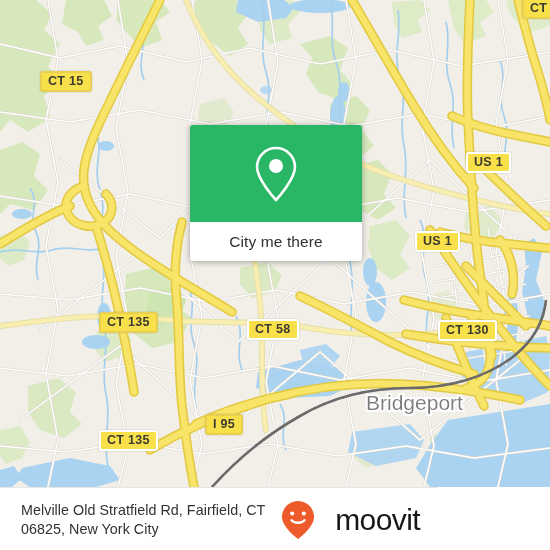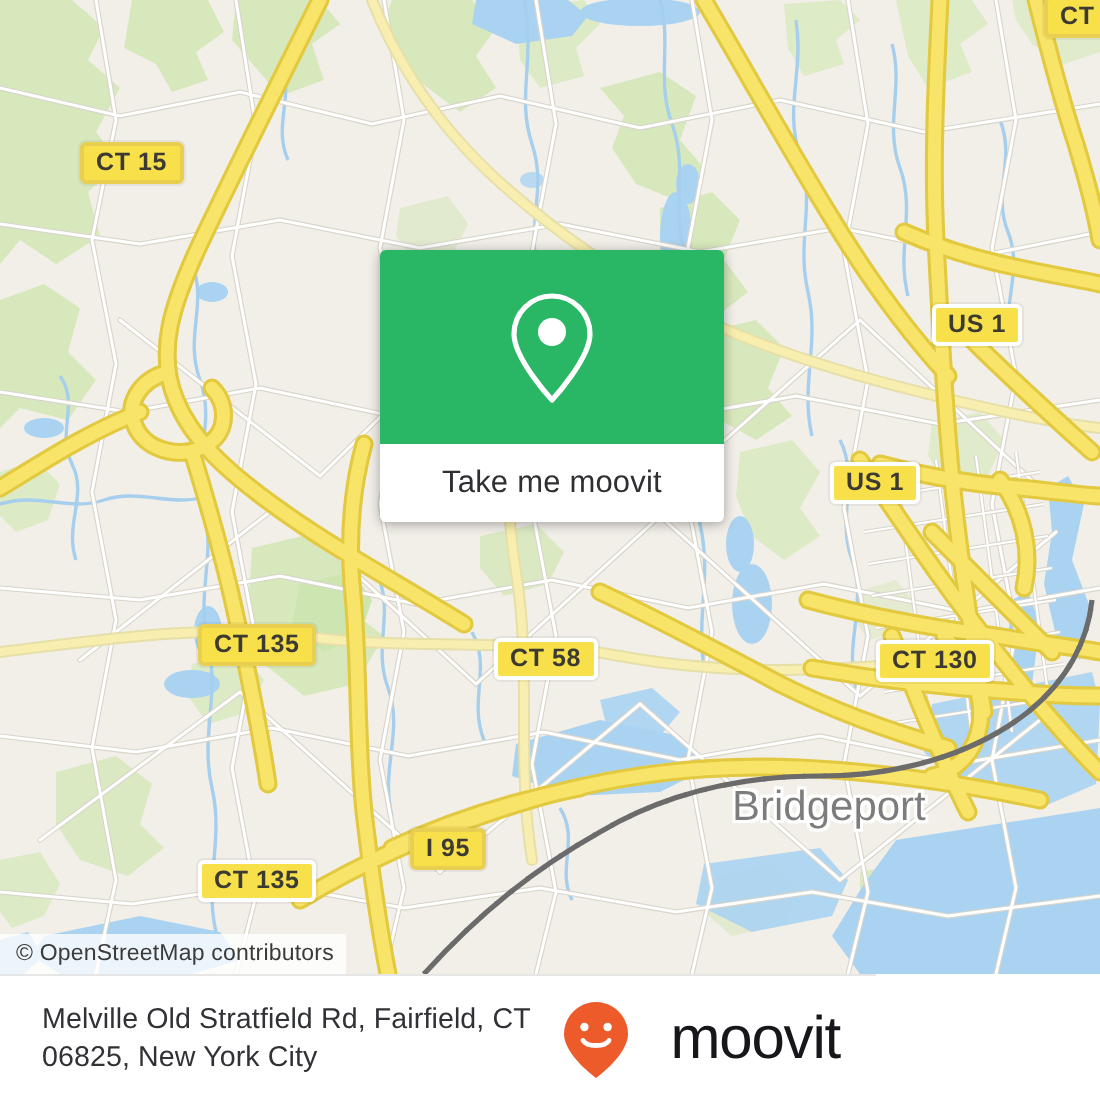--- a/index.html
+++ b/index.html
@@ -389,26 +389,25 @@
       </div>
 
     <div id="popup">
       <div id="popup-head">
         <svg width="46" height="58" viewBox="0 0 46 58" xmlns="http://www.w3.org/2000/svg">
           <path d="M23,3 C12.5,3 4,11.5 4,22 C4,34.5 23,55 23,55 C23,55 42,34.5 42,22 C42,11.5 33.5,3 23,3 Z" fill="none" stroke="#ffffff" stroke-width="2.6" stroke-linejoin="round"></path>
           <circle cx="23" cy="21" r="7" fill="#ffffff"></circle>
         </svg>
       </div>
       <div id="popup-foot">
-        <span id="popup-foot-label">Take me moovit</span>
+        <span id="popup-foot-label">City me there</span>
       </div>
     </div>
     <div id="popup-tail"></div>
 
-    <div id="attribution">© OpenStreetMap contributors</div>
   </div>
 
   <div id="bottom-bar">
     <svg id="bar-watermark" width="550" height="487" viewBox="0 0 550 487" xmlns="http://www.w3.org/2000/svg">
       <g fill="none" stroke="#9a9a9a" stroke-width="3">
         <path d="M0,446 L66,452 L134,442 L202,454 L270,444 L338,456 L406,446 L474,458 L550,448"></path>
         <path d="M48,440 L48,487"></path>
           <path d="M118,448 L118,487"></path>
         <path d="M192,444 L192,487"></path>
           <path d="M268,446 L268,487"></path>

